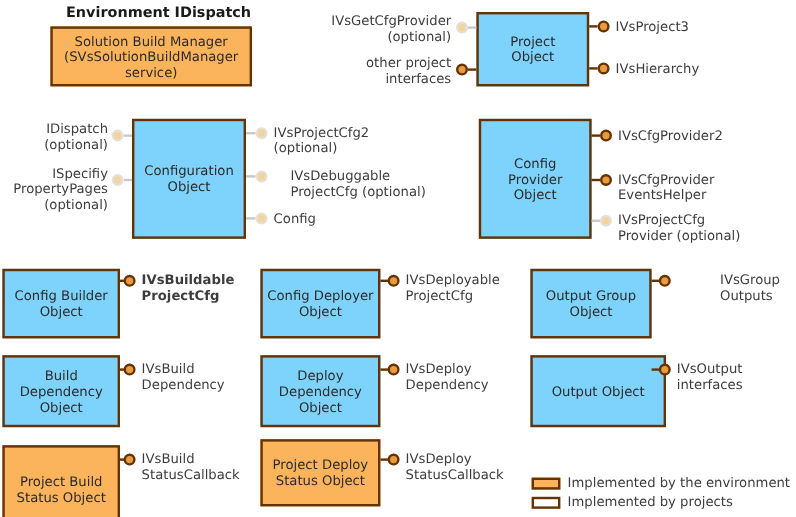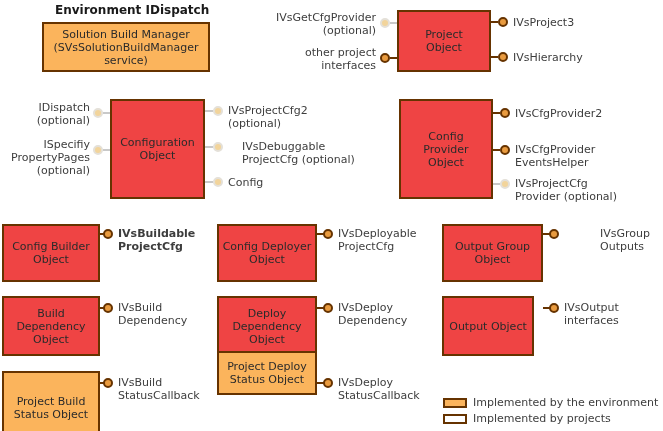--- a/index.html
+++ b/index.html
@@ -12,21 +12,21 @@
     overflow:hidden;
   }
   .title{
     position:absolute;
     font-size:12px;font-weight:bold;color:#1a1a1a;
     white-space:nowrap;
   }
   .box{
     position:absolute;
     border:2px solid #663300;
-    background:#ef4444;
+    background:#7dd3fc;
     display:flex;align-items:center;justify-content:center;
     text-align:center;
     font-size:11px;line-height:13px;color:#2b2b2b;
     white-space:pre-line;
     box-sizing:border-box;
   }
   .box.env{background:#fbb45c;}
   .iface-label{
     position:absolute;
     font-size:11px;line-height:13px;
@@ -84,26 +84,26 @@
 Object</div>
 
   <div class="box" style="left:2px;top:296px;width:98px;height:60px;">Build
 Dependency
 Object</div>
 
   <div class="box" style="left:217px;top:296px;width:100px;height:60px;">Deploy
 Dependency
 Object</div>
 
-  <div class="box" style="left:442px;top:296px;width:92px;height:60px;">Output Object</div>
+  <div class="box" style="left:442px;top:296px;width:113px;height:60px;">Output Object</div>
 
   <div class="box env" style="left:2px;top:371px;width:98px;height:73px;">Project Build
 Status Object</div>
 
-  <div class="box env" style="left:217px;top:351px;width:100px;height:44px;">Project Deploy
+  <div class="box env" style="left:217px;top:366px;width:100px;height:56px;">Project Deploy
 Status Object</div>
 
   <div class="stub pale" style="left:390px;top:22px;width:7px;"></div>
   <div class="dot pale" style="left:380px;top:18px;"></div>
   <div class="iface-label right-align" style="left:246px;top:11px;width:130px;">IVsGetCfgProvider
 (optional)</div>
 
   <div class="stub dark" style="left:390px;top:57px;width:7px;"></div>
   <div class="dot dark" style="left:380px;top:53px;"></div>
   <div class="iface-label right-align" style="left:266px;top:46px;width:110px;">other project

